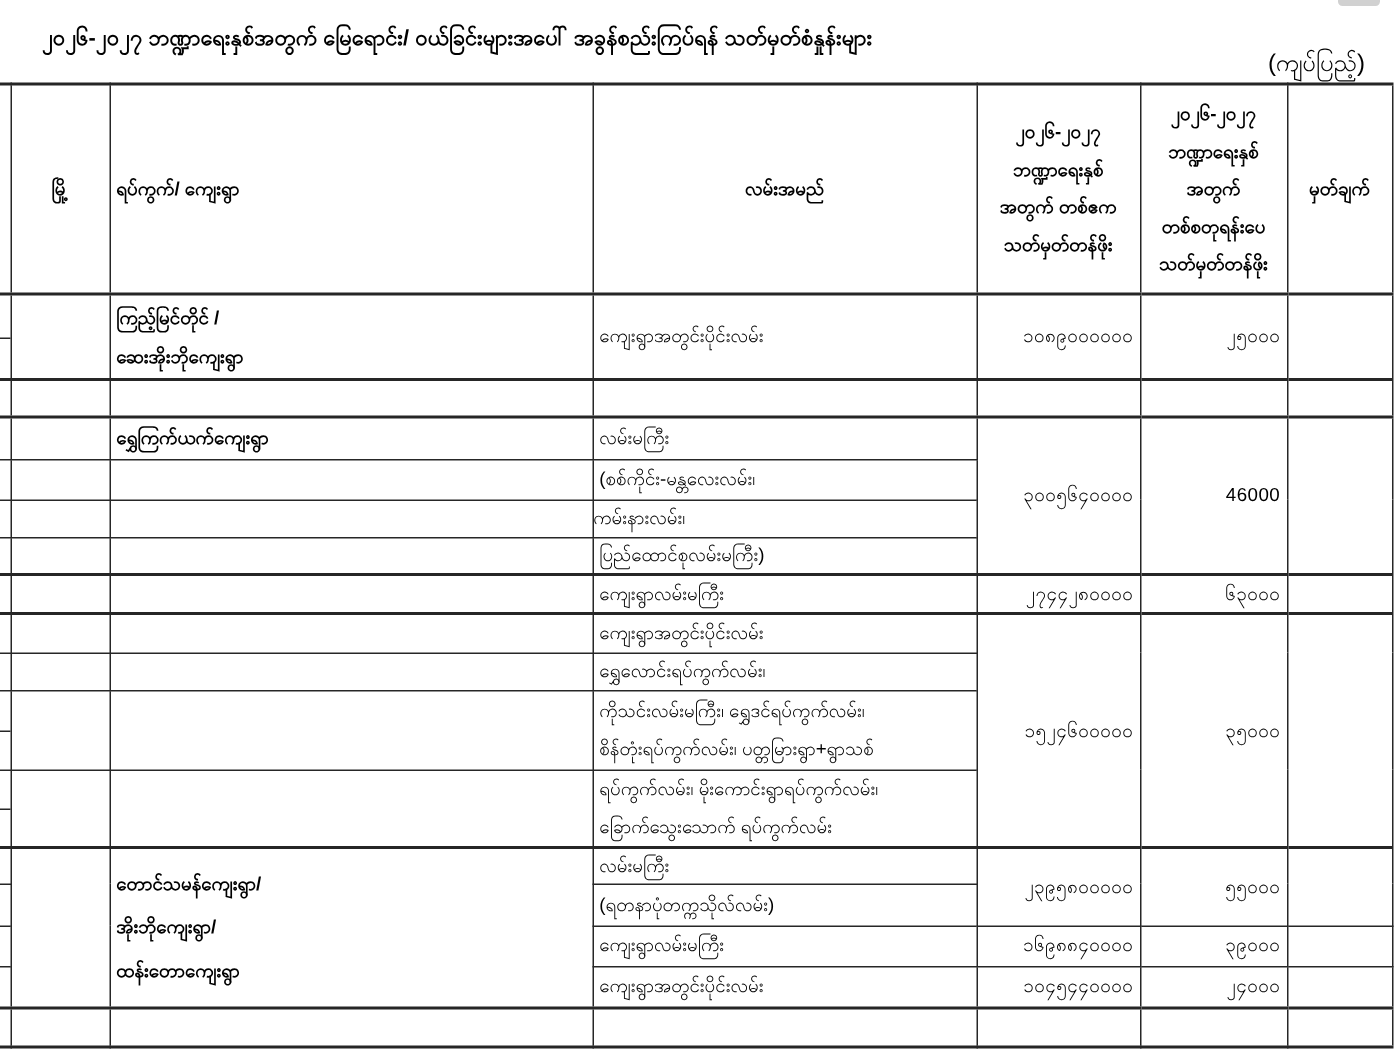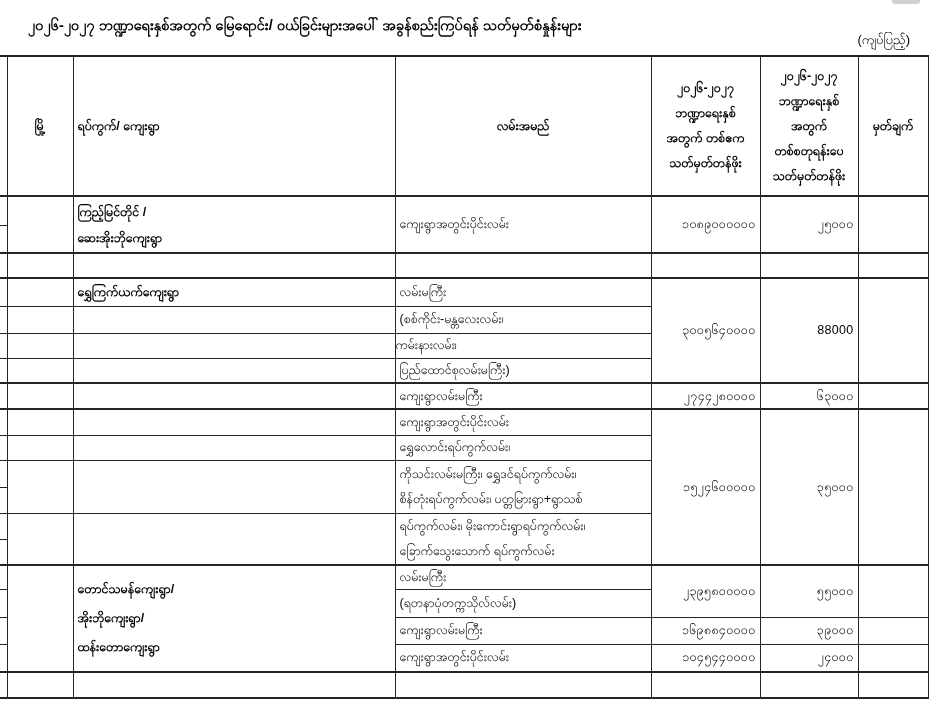--- a/index.html
+++ b/index.html
@@ -20,21 +20,21 @@
     width: 860px;
     font-size: 14.5px;
     font-weight: bold;
     letter-spacing: 0.1px;
     white-space: nowrap;
   }
   .unit-note {
     position: absolute;
     right: 20px;
     top: 31px;
-    font-size: 13px;
+    font-size: 16px;
     font-weight: normal;
   }
   .corner-artifact {
     position: absolute;
     left: 892px;
     top: 0;
     width: 28px;
     height: 4px;
     background: #c9c9c9;
     border-radius: 0 0 3px 3px;
@@ -142,21 +142,21 @@
         <td></td>
         <td></td>
       </tr>
 
       <tr class="ht" style="height:28px">
         <td class="sliver"></td>
         <td></td>
         <td class="village">ရွှေကြက်ယက်ကျေးရွာ</td>
         <td class="road">လမ်းမကြီး</td>
         <td class="val" rowspan="4">၃၀၀၅၆၄၀၀၀၀</td>
-        <td class="val" rowspan="4">88000</td>
+        <td class="val" rowspan="4">46000</td>
         <td rowspan="4"></td>
       </tr>
 
       <tr style="height:27px">
         <td class="sliver"></td>
         <td></td>
         <td></td>
         <td class="road">(စစ်ကိုင်း-မန္တလေးလမ်း၊</td>
       </tr>
 

